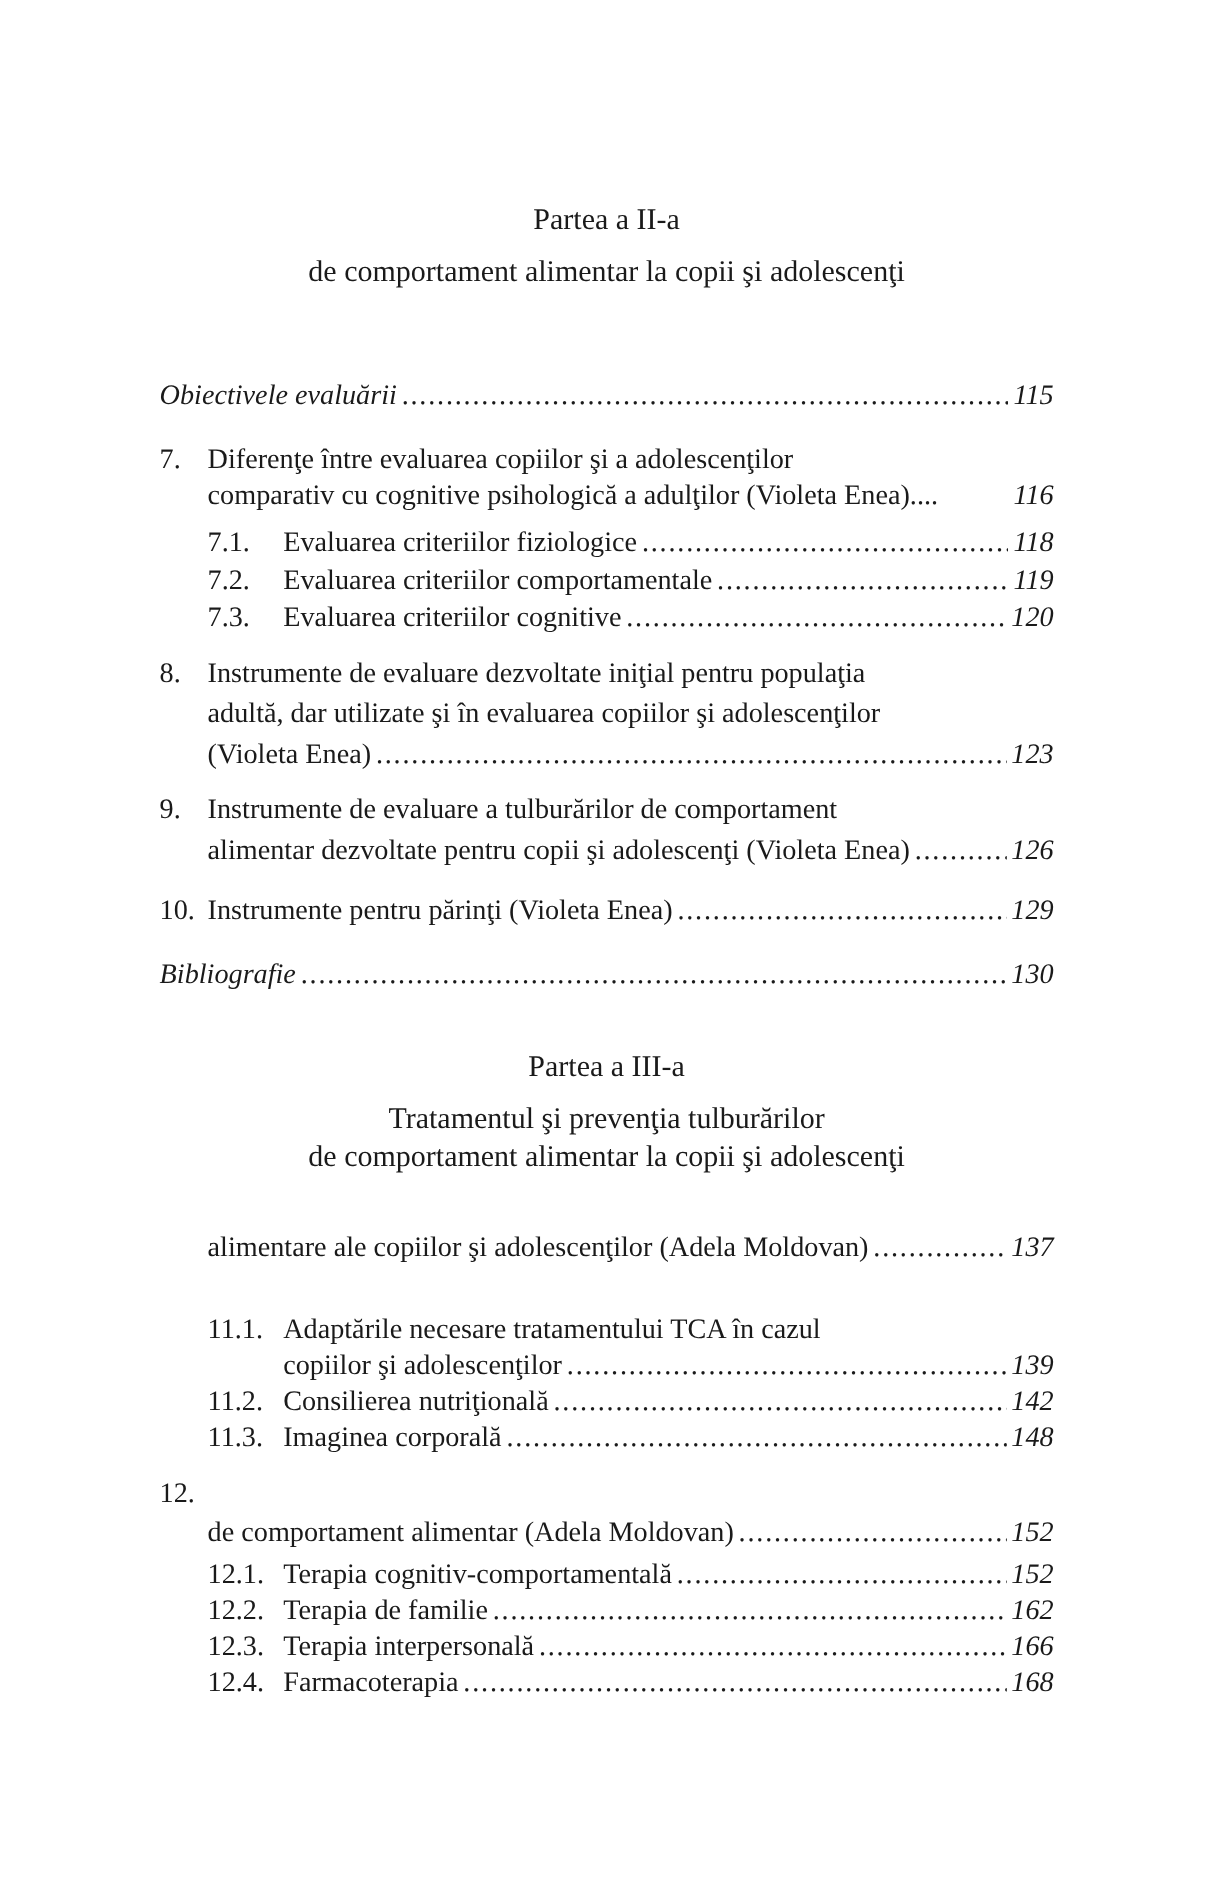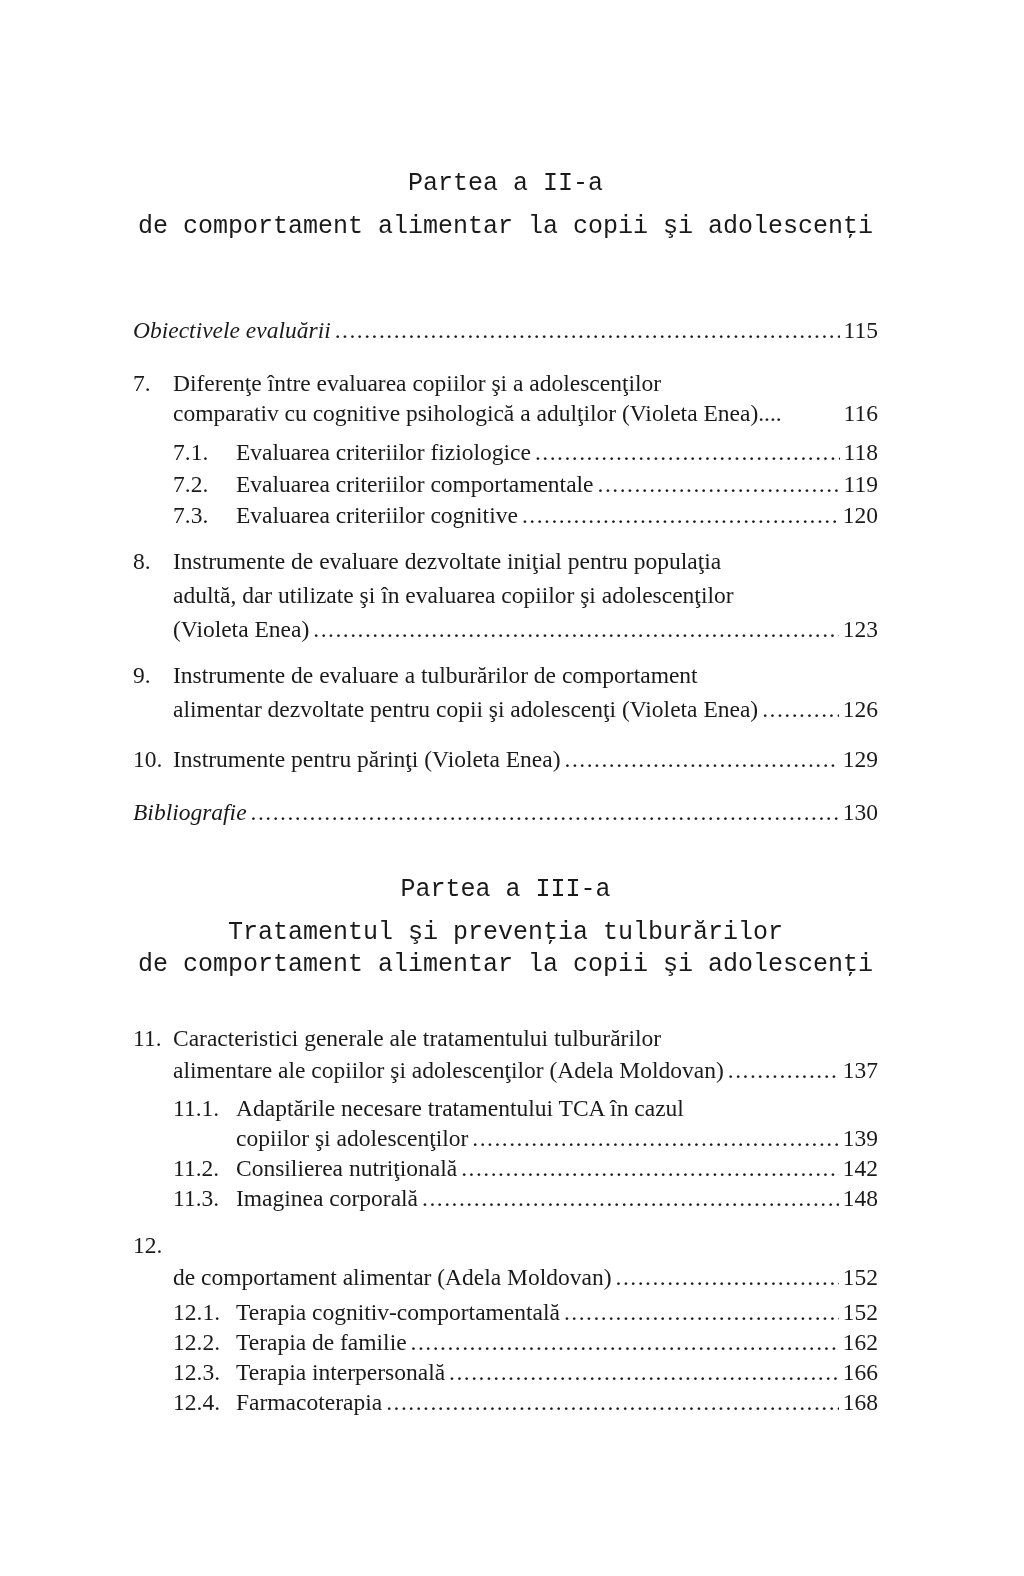--- a/index.html
+++ b/index.html
@@ -1,27 +1,27 @@
 <!DOCTYPE html>
 <html><head>
 <meta charset="utf-8">
 <style>
   html, body { margin: 0; padding: 0; background: #ffffff; }
   body { width: 1024px; height: 1576px; position: relative; overflow: hidden; color: #1a1a1a; }
   .page { position: absolute; left: 133px; top: 0; width: 745px; }
-  .part-head { font-family: Liberation Mono, monospace; text-align: center; color: #1a1a1a; }
+  .part-head { font-family: Liberation Serif, serif; text-align: center; color: #1a1a1a; }
   .part-label { font-size: 25px; line-height: 30px; }
   .part-title { font-size: 25px; line-height: 32px; }
   .toc { font-family: "Liberation Serif", serif; font-size: 23.5px; color: #1a1a1a; }
   .row { position: relative; display: flex; align-items: baseline; line-height: 30px; }
   .row .num { flex: 0 0 auto; }
   .row .text { flex: 0 1 auto; white-space: nowrap; }
   .row .dots { flex: 1 1 auto; overflow: hidden; white-space: nowrap; margin: 0 4px 0 4px; letter-spacing: 1.5px; }
   .row .dots::before { content: "................................................................................................................................................................"; }
-  .row .page-num { flex: 0 0 auto; text-align: left; }
+  .row .page-num { flex: 0 0 auto; text-align: left; font-style: italic; }
   .entry { position: absolute; left: 0; width: 745px; }
   .main .num { width: 40px; }
   .sub { padding-left: 40px; width: 705px; }
   .sub .num { width: 63px; }
   .cont { padding-left: 40px; }
   .cont-sub { padding-left: 103px; }
   .italic { font-style: italic; }
 </style>
 </head>
 <body>
@@ -116,24 +116,20 @@
   <div class="part-head" style="position:absolute; top:875px; left:0; width:745px;">
     <div class="part-label">Partea a III-a</div>
     <div style="height:12px"></div>
     <div class="part-title">Tratamentul şi prevenţia tulburărilor</div>
     <div class="part-title">de comportament alimentar la copii şi adolescenţi</div>
   </div>
 
   <div class="toc">
 
     <div class="entry" style="top:1023px;">
-      <div class="row main">
-        <span class="num">11.</span>
-        <span class="text">Caracteristici generale ale tratamentului tulburărilor</span>
-      </div>
       <div class="row cont" style="margin-top:2px;">
         <span class="text">alimentare ale copiilor şi adolescenţilor (Adela Moldovan)</span>
         <span class="dots"></span>
         <span class="page-num">137</span>
       </div>
     </div>
     <div class="entry" style="top:1093px;">
       <div class="row sub">
         <span class="num">11.1.</span>
         <span class="text">Adaptările necesare tratamentului TCA în cazul</span>

